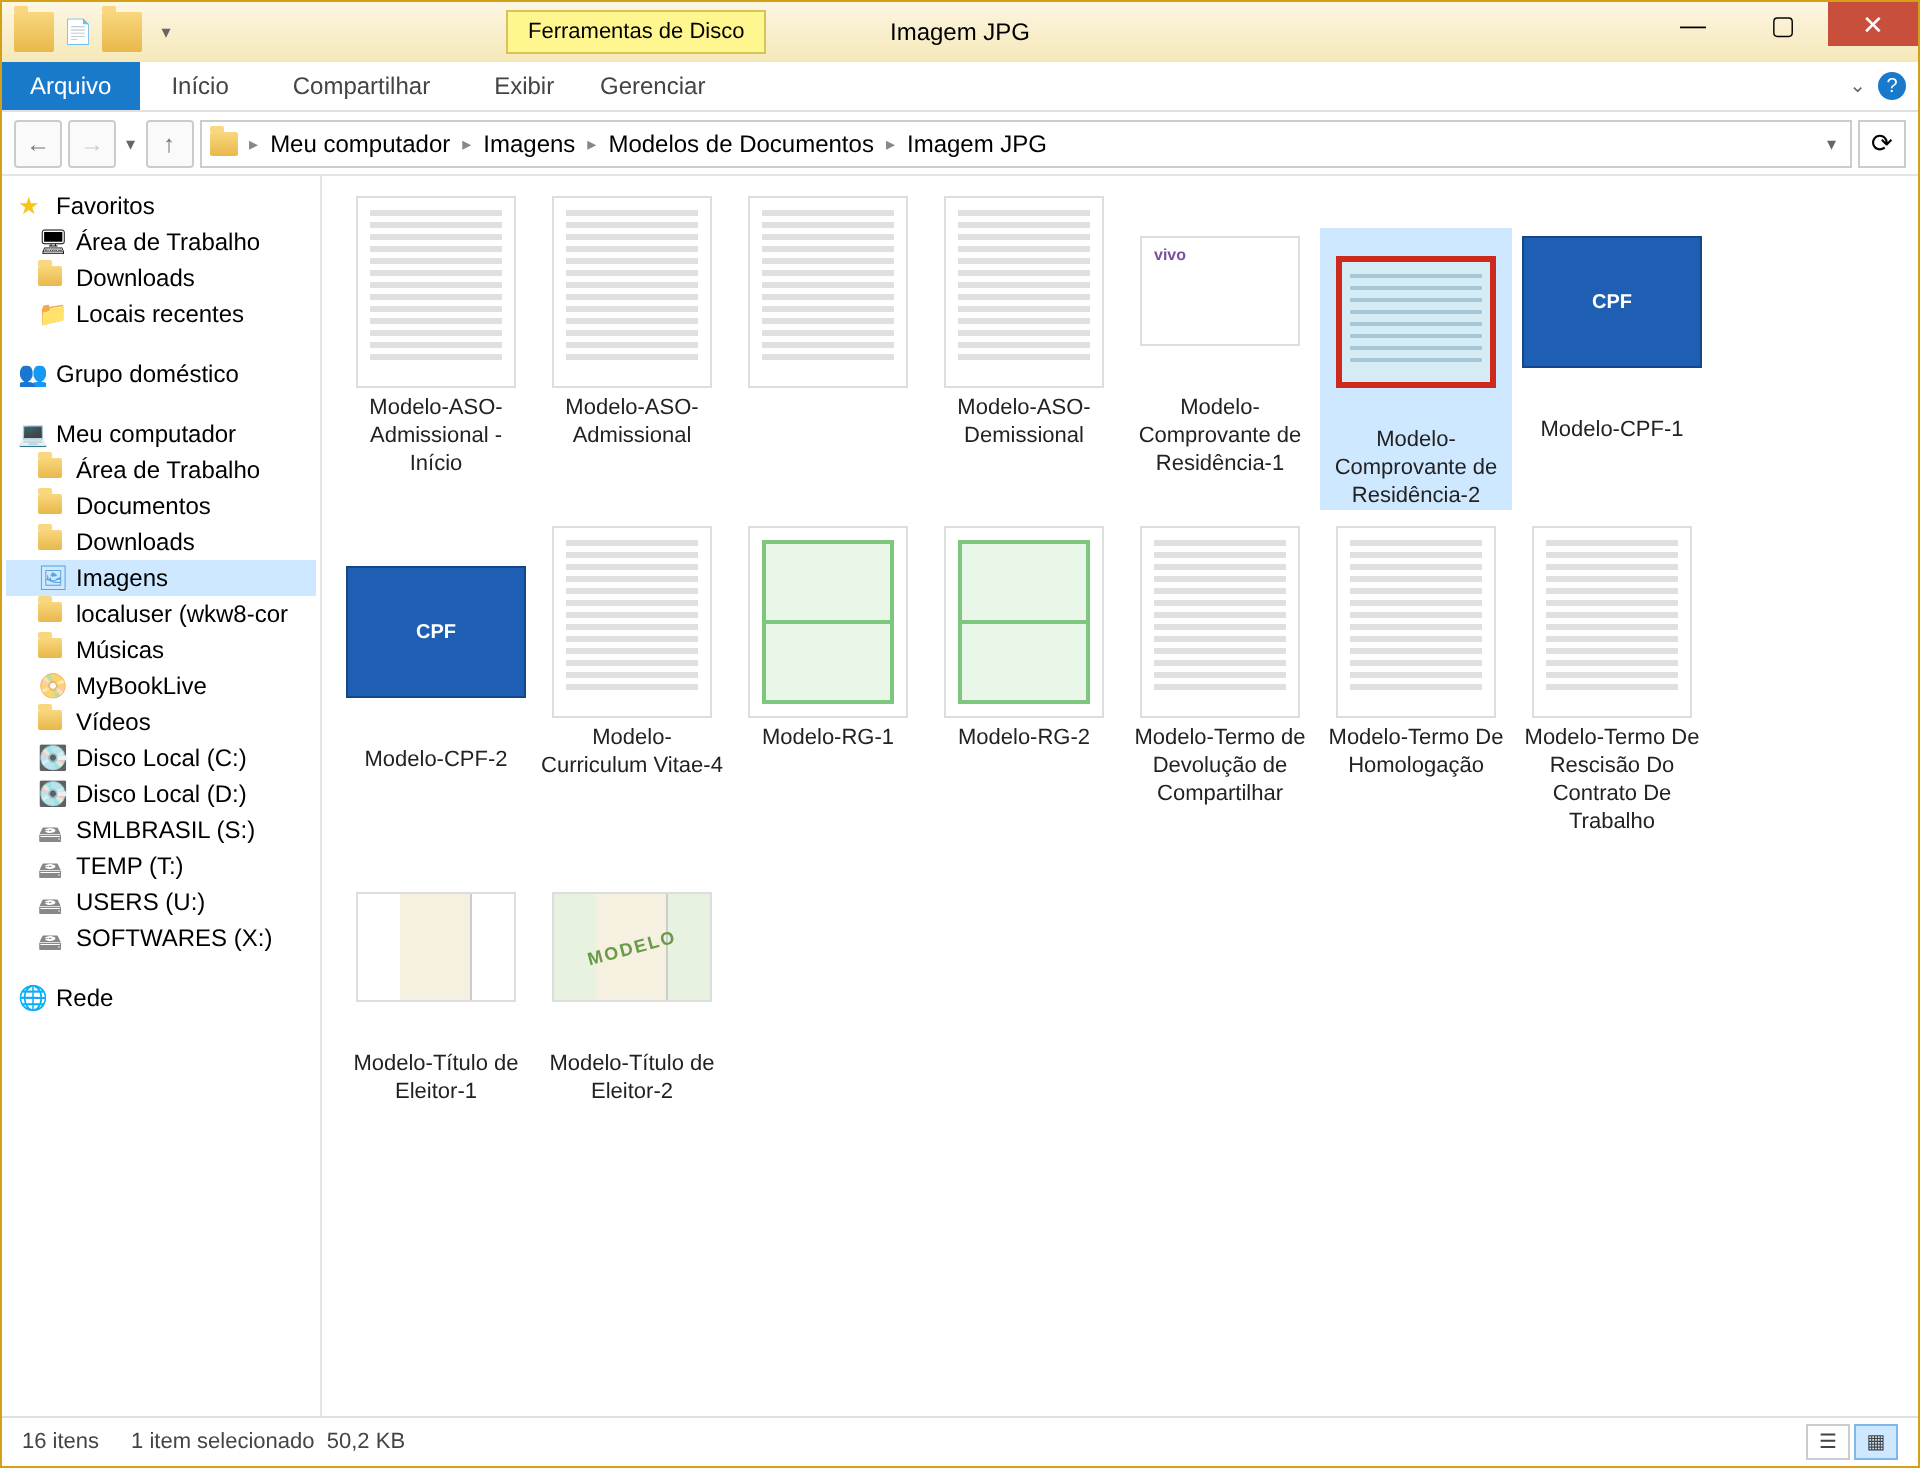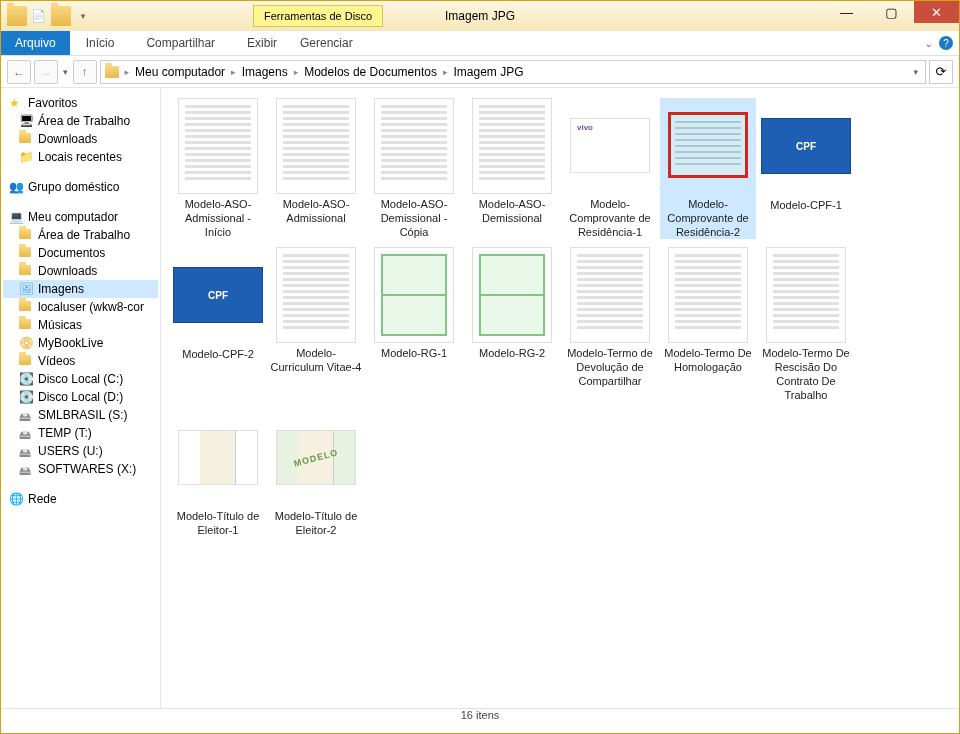--- a/index.html
+++ b/index.html
@@ -44,33 +44,33 @@
 .content{flex:1;padding:10px 8px;overflow:auto;}
 .grid{display:flex;flex-wrap:wrap;gap:0;align-content:flex-start;}
 .item{width:96px;display:flex;flex-direction:column;align-items:center;margin:0 1px 8px;}
 .thumb{width:80px;height:96px;border:1px solid #ddd;background:#fff;display:flex;align-items:center;justify-content:center;font-size:8px;color:#bbb;margin-bottom:4px;}
 .thumb.doc{background:linear-gradient(#fff,#fff);position:relative;}
 .thumb.doc::after{content:"";position:absolute;top:6px;left:6px;right:6px;height:3px;background:#e0e0e0;box-shadow:0 6px 0 #e0e0e0,0 12px 0 #e0e0e0,0 18px 0 #e0e0e0,0 24px 0 #e0e0e0,0 30px 0 #e0e0e0,0 36px 0 #e0e0e0,0 42px 0 #e0e0e0,0 48px 0 #e0e0e0,0 54px 0 #e0e0e0,0 60px 0 #e0e0e0,0 66px 0 #e0e0e0,0 72px 0 #e0e0e0;}
 .thumb.green{background:#fff;position:relative;}
 .thumb.green::before{content:"";position:absolute;top:6px;left:6px;right:6px;height:38px;border:2px solid #7fc77f;background:#e9f7e9;}
 .thumb.green::after{content:"";position:absolute;bottom:6px;left:6px;right:6px;height:38px;border:2px solid #7fc77f;background:#e9f7e9;}
 .thumb.card{background:#1e5fb3;border:1px solid #14468a;}
-.thumb.card.landscape{width:90px;height:56px;margin-top:20px;margin-bottom:25px;}
+.thumb.card.landscape{width:90px;height:66px;margin-top:20px;margin-bottom:25px;}
 .thumb.bill{background:#fff;height:55px;margin-top:20px;margin-bottom:25px;position:relative;}
 .thumb.bill::before{content:"vivo";position:absolute;top:4px;left:6px;font-size:8px;color:#7a4fa0;font-weight:bold;}
 .thumb.bill2{background:#d6ecf5;height:66px;margin-top:14px;margin-bottom:20px;position:relative;}
 .thumb.bill2::after{content:"";position:absolute;top:8px;left:6px;right:6px;height:2px;background:#a8c8d8;box-shadow:0 6px 0 #a8c8d8,0 12px 0 #a8c8d8,0 18px 0 #a8c8d8,0 24px 0 #a8c8d8,0 30px 0 #a8c8d8,0 36px 0 #a8c8d8,0 42px 0 #a8c8d8;}
 .thumb.titulo{background:#fff;height:55px;margin-top:20px;margin-bottom:25px;position:relative;display:flex;}
 .thumb.titulo.mod{background:#e8f2e0;}
 .thumb.titulo::before{content:"";width:45%;height:100%;border-right:1px solid #ccc;background:#f5f0e0;}
 .thumb.titulo.mod::after{content:"MODELO";position:absolute;top:50%;left:50%;transform:translate(-50%,-50%) rotate(-15deg);font-size:9px;color:#6a9a4a;font-weight:bold;letter-spacing:1px;}
 .item.selected .thumb{outline:3px solid #cc2a1d;outline-offset:-3px;}
-.item.selected{background:#cde8ff;}
+.item.selected{background:#cde8ff;margin-top:16px;}
 .label{font-size:11px;text-align:center;line-height:1.25;color:#222;width:100%;word-wrap:break-word;padding:0 2px;}
-.status{height:24px;border-top:1px solid #e0e0e0;display:flex;align-items:center;font-size:11px;padding:0 10px;color:#444;gap:16px;flex-direction:column;}
+.status{height:24px;border-top:1px solid #e0e0e0;display:flex;align-items:center;font-size:11px;padding:0 10px;color:#444;gap:16px;}
 .status .views{margin-left:auto;display:flex;gap:2px;}
 .status .vbtn{width:22px;height:18px;border:1px solid #ccc;display:flex;align-items:center;justify-content:center;font-size:10px;}
 .status .vbtn.active{background:#cde8ff;border-color:#7fb8e8;}
 .cpf-text{color:#fff;font-size:10px;font-weight:bold;position:relative;}
 .folder-ic{width:16px;height:14px;background:linear-gradient(#f9d77e,#e8b84a);border-radius:1px;display:inline-block;position:relative;}
 .folder-ic::before{content:"";position:absolute;top:-3px;left:0;width:7px;height:3px;background:#f9d77e;border-radius:1px 1px 0 0;}
 </style>
 </head>
 <body>
 
@@ -220,21 +220,20 @@
         <div class="item">
           <div class="thumb doc"></div>
           <div class="label">Modelo-ASO-Admissional - Início</div>
         </div>
         <div class="item">
           <div class="thumb doc"></div>
           <div class="label">Modelo-ASO-Admissional</div>
         </div>
         <div class="item">
           <div class="thumb doc"></div>
-          <div class="label">Modelo-ASO-Demissional - Cópia</div>
         </div>
         <div class="item">
           <div class="thumb doc"></div>
           <div class="label">Modelo-ASO-Demissional</div>
         </div>
         <div class="item">
           <div class="thumb bill"></div>
           <div class="label">Modelo-Comprovante de Residência-1</div>
         </div>
         <div class="item selected">

